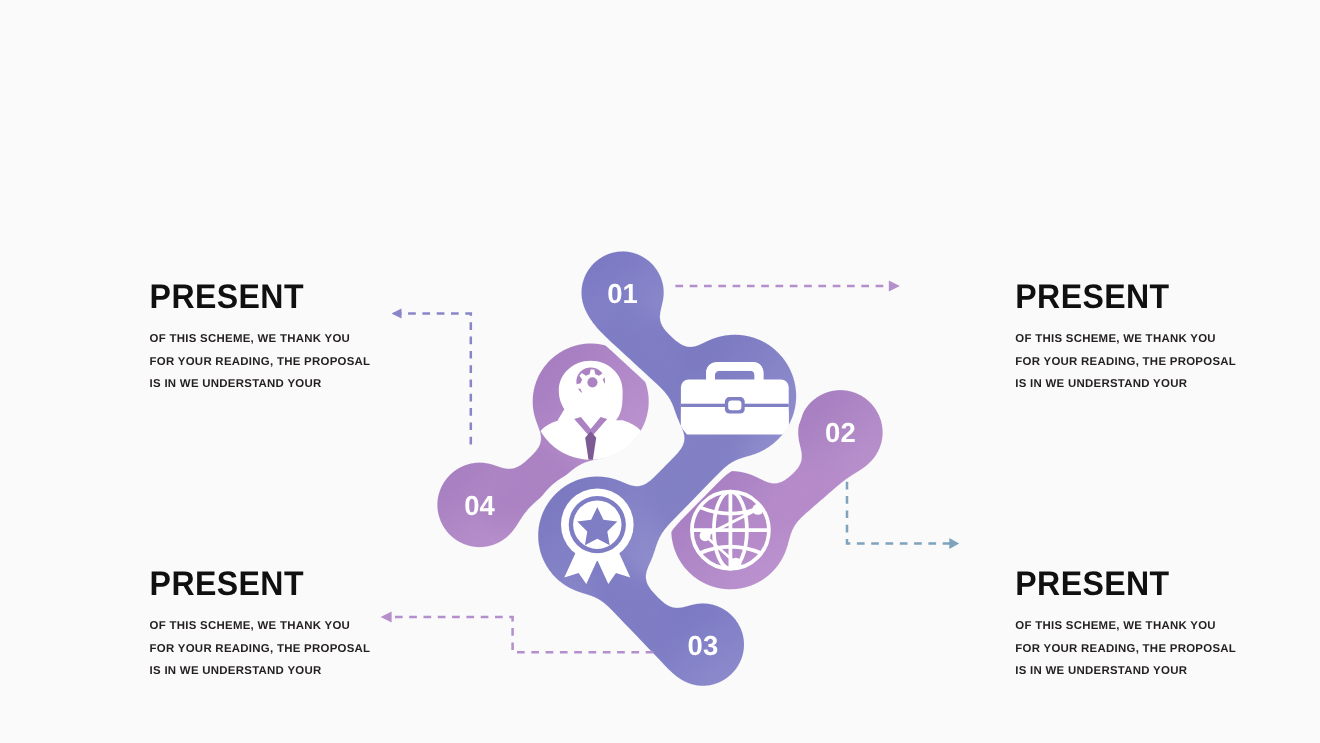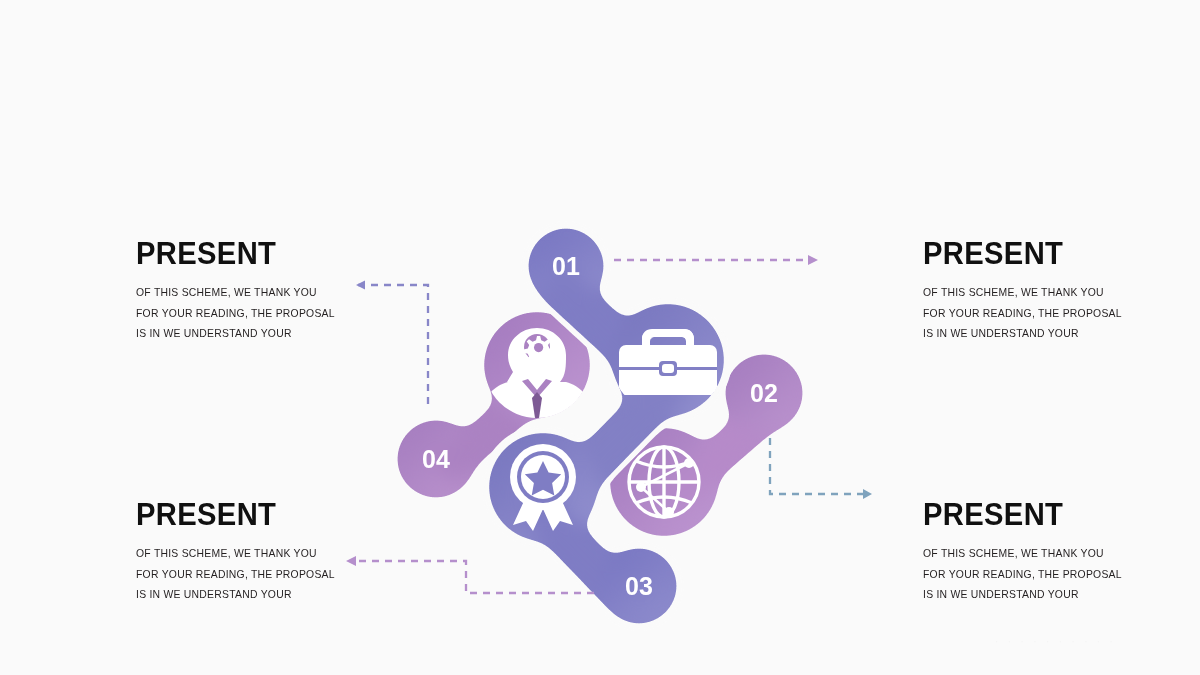--- a/index.html
+++ b/index.html
@@ -20,20 +20,21 @@
     inset: 0;
     width: 1200px;
     height: 675px;
     background: #fafafa;
   }
 
   
   .text-block {
     position: absolute;
     width: 240px;
+    margin-top: 16px;
   }
   .tb-title {
     font-size: 31px;
     font-weight: bold;
     letter-spacing: 0.4px;
     color: #101010;
     margin: 0 0 14px 0;
     line-height: 1;
     font-stretch: condensed;
     transform: scaleX(0.94);
@@ -43,20 +44,21 @@
     margin: 0;
     padding: 0;
     list-style: none;
   }
   .tb-body li {
     font-size: 10.4px;
     letter-spacing: 0.25px;
     color: #231f20;
     line-height: 20.6px;
     white-space: nowrap;
+    font-weight: bold;
   }
 
   #text-tl { left: 136px; top: 238px; }
   #text-bl { left: 136px; top: 499px; }
   #text-tr { left: 923px; top: 238px; }
   #text-br { left: 923px; top: 499px; }
 
   
   #diagram {
     position: absolute;

